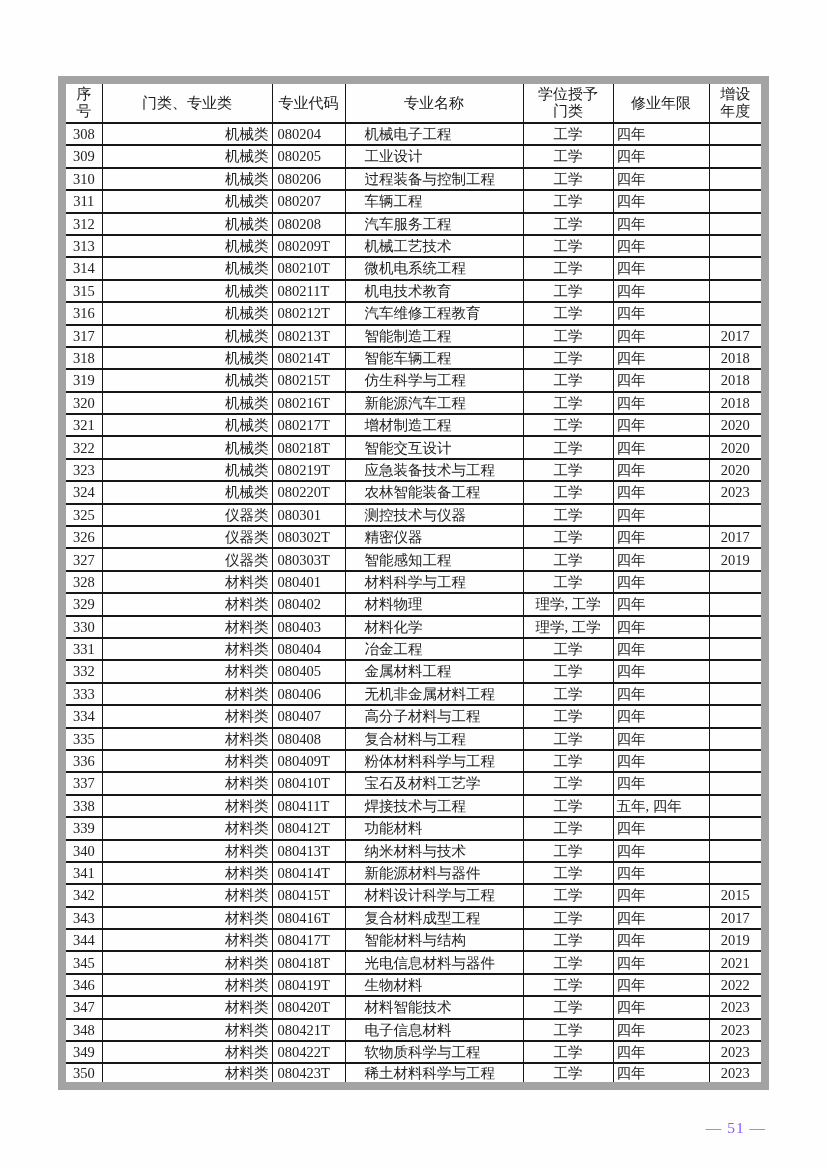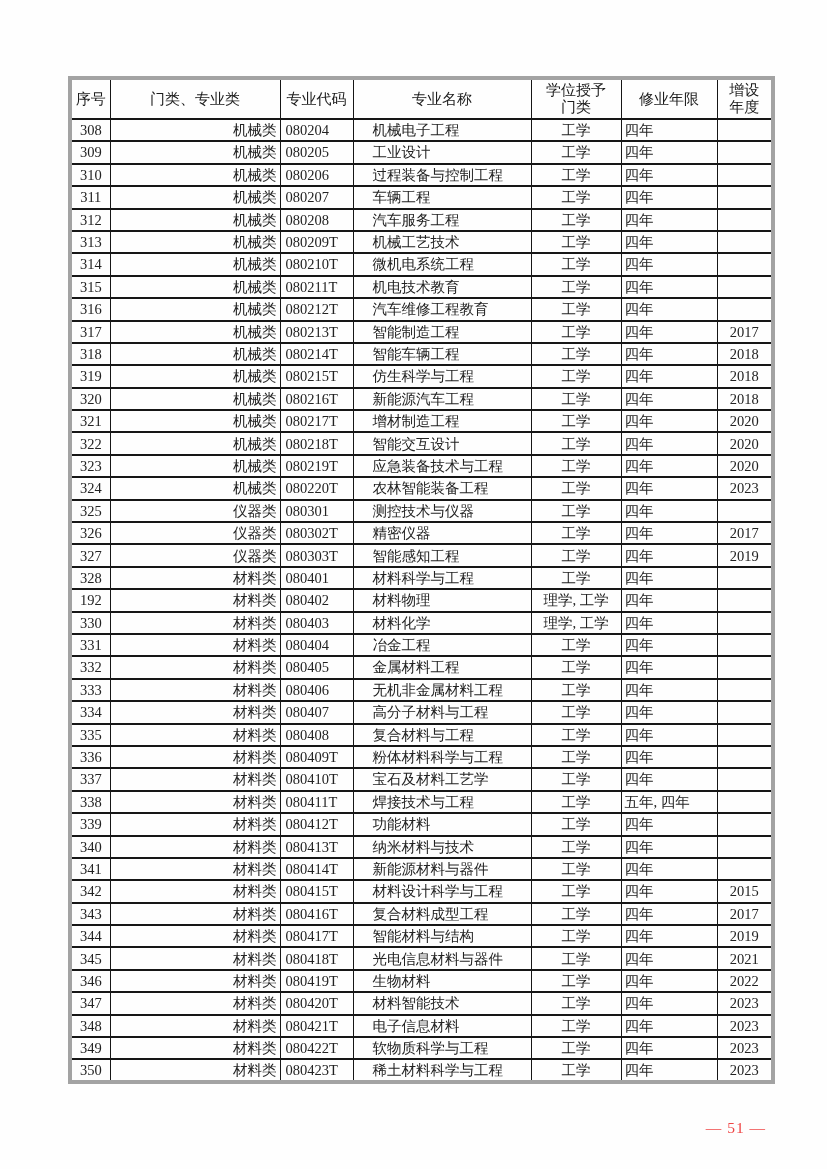--- a/index.html
+++ b/index.html
@@ -11,26 +11,26 @@
     position: relative;
     width: 827px;
     height: 1169px;
     background: #fefefe;
     font-family: "Liberation Serif", "DejaVu Serif", serif;
     color: #222222;
     overflow: hidden;
   }
   table.majors {
     position: absolute;
-    left: 68px;
+    left: 58px;
     top: 76px;
     width: 703px;
     border-collapse: collapse;
     table-layout: fixed;
-    border: 4px solid #a3a3a3;
+    border: 8px solid #a3a3a3;
   }
   .majors th, .majors td {
     border-left: 1px solid #161616;
     border-right: 1px solid #161616;
     border-top: 2px solid #161616;
     border-bottom: 2px solid #161616;
     font-weight: normal;
     font-size: 14.5px;
     line-height: 1.12;
     padding: 0 3px;
@@ -54,21 +54,21 @@
   .majors tbody td:nth-child(5) { text-align: center; }
   .majors tbody td:nth-child(6) { text-align: left; }
   .majors tbody td:nth-child(7) { text-align: center; }
   .page-footer {
     position: absolute;
     top: 1119px;
     left: 0;
     width: 766px;
     text-align: right;
     font-size: 15.5px;
-    color: #ef4444;
+    color: #8b5cf6;
     letter-spacing: 1px;
   }
 </style>
 </head>
 <body>
 
 <div class="sheet">
   <table class="majors">
     <colgroup>
         <col style="width: 40px;">
@@ -276,21 +276,21 @@
         <tr>
           <td>328</td>
           <td>材料类</td>
           <td>080401</td>
           <td>材料科学与工程</td>
           <td>工学</td>
           <td>四年</td>
           <td></td>
         </tr>
         <tr>
-          <td>192</td>
+          <td>329</td>
           <td>材料类</td>
           <td>080402</td>
           <td>材料物理</td>
           <td>理学, 工学</td>
           <td>四年</td>
           <td></td>
         </tr>
         <tr>
           <td>330</td>
           <td>材料类</td>

